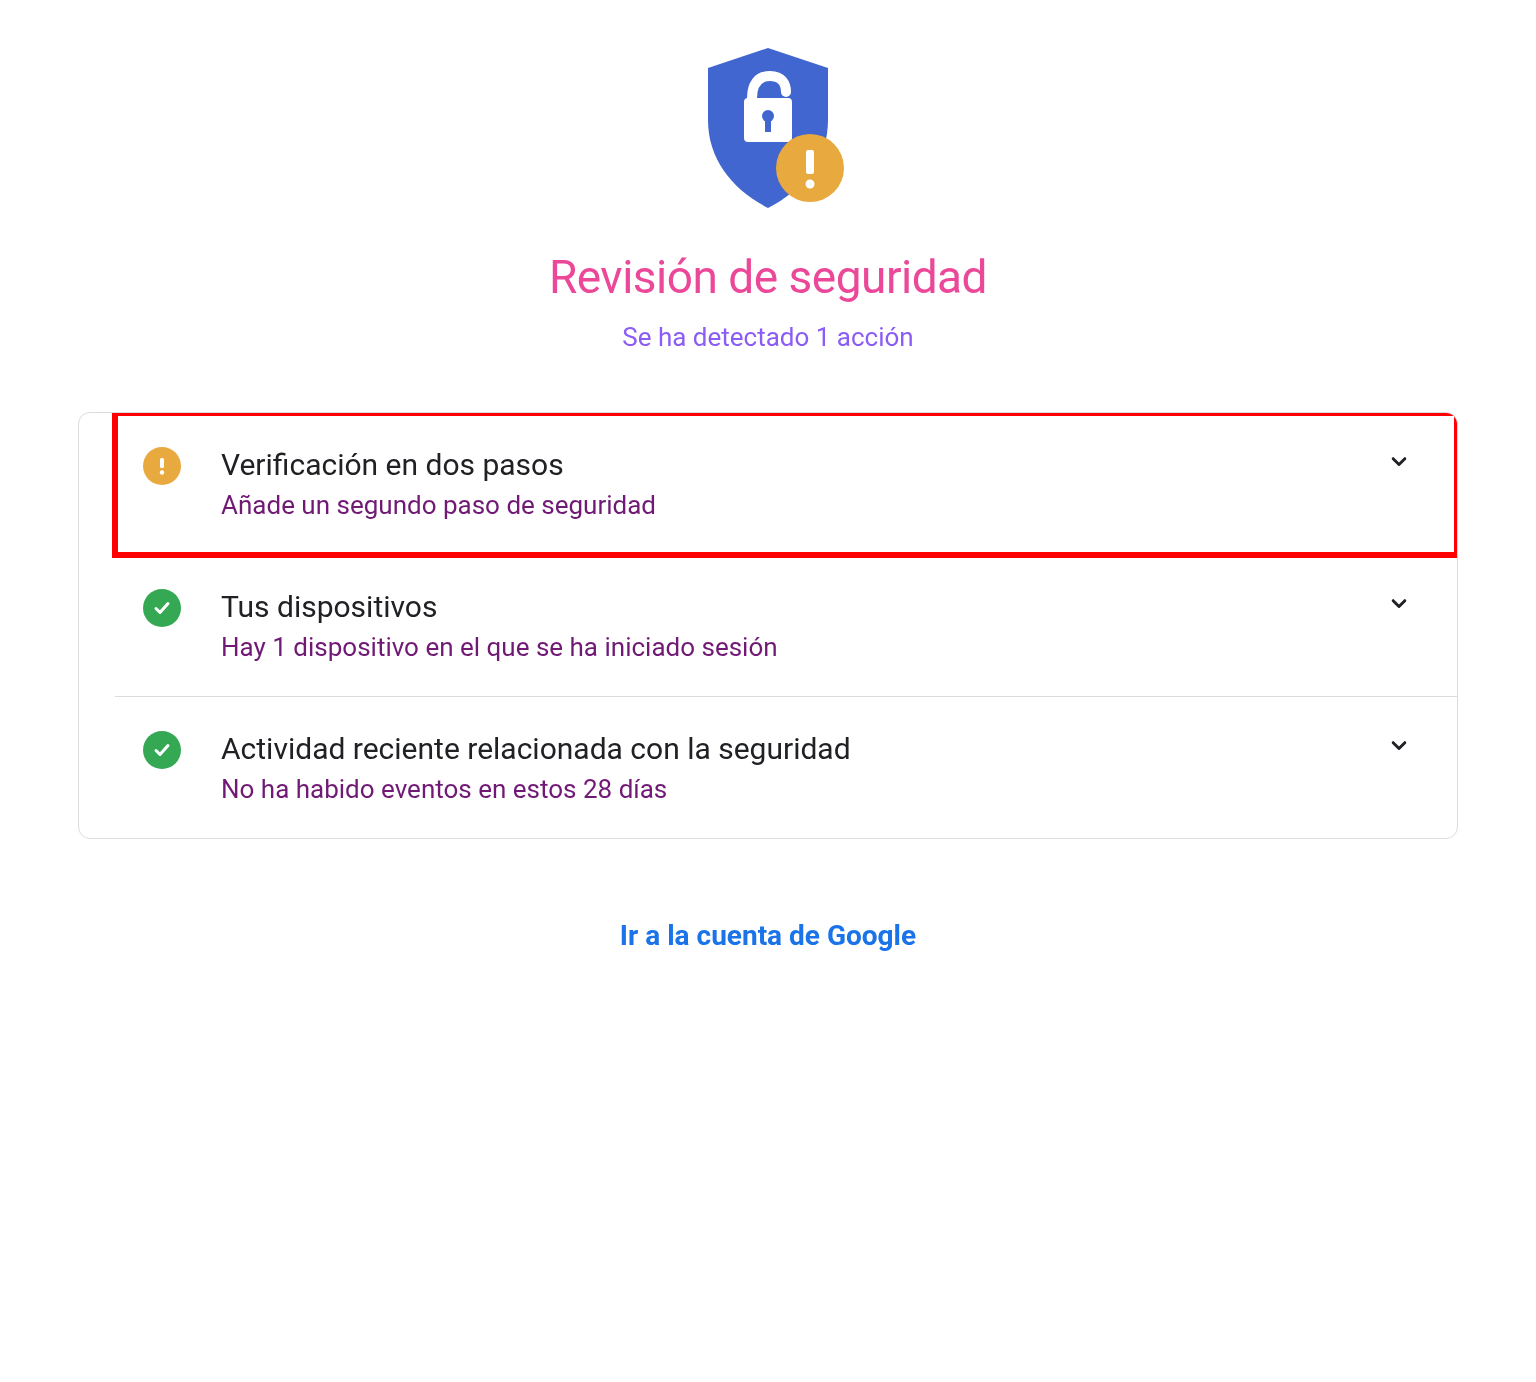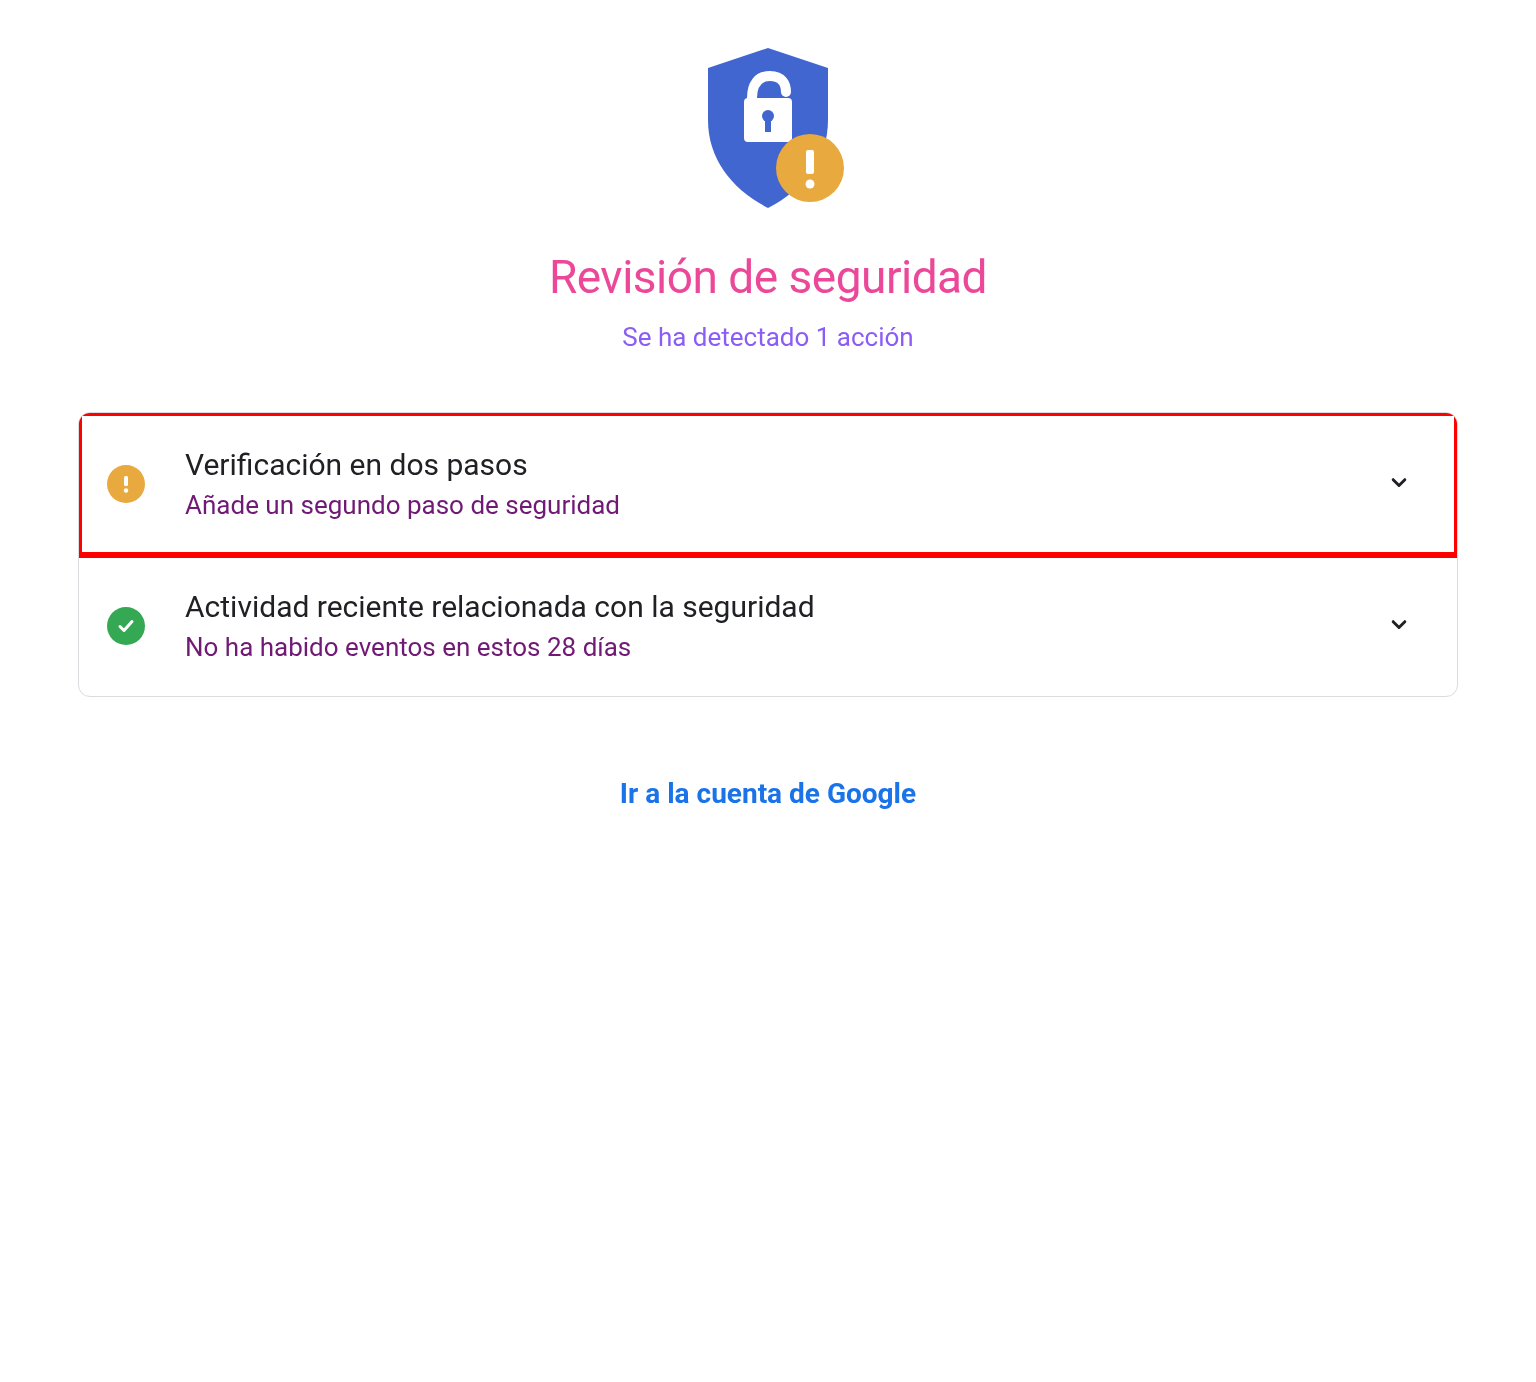--- a/index.html
+++ b/index.html
@@ -44,25 +44,26 @@
     }
     .card {
       width: 1380px;
       border: 1px solid #dadce0;
       border-radius: 12px;
       overflow: hidden;
       margin-bottom: 80px;
     }
     .list-item {
       display: flex;
-      align-items: center;
+      align-items: flex-start;
       padding: 34px 44px 34px 28px;
       border-bottom: 1px solid #dadce0;
       cursor: pointer;
       position: relative;
+      margin-left: 36px;
     }
     .list-item:last-child {
       border-bottom: none;
     }
     .list-item.highlighted {
       outline: 6px solid #ff0000;
       outline-offset: -3px;
     }
     .status-icon {
       width: 38px;
@@ -146,20 +147,36 @@
         <div class="item-title">Verificación en dos pasos</div>
         <div class="item-subtitle">Añade un segundo paso de seguridad</div>
       </div>
       <div class="chevron">
         <svg width="28" height="28" viewBox="0 0 24 24">
             <path d="M7 10l5 5 5-5" stroke="#202124" stroke-width="2.5" fill="none" stroke-linecap="round" stroke-linejoin="round"></path>
           </svg>
       </div>
     </div>
 
+    <div class="list-item">
+      <div class="status-icon ok">
+        <svg width="24" height="24" viewBox="0 0 24 24">
+            <path d="M6 12.5l4 4 8-9" stroke="#ffffff" stroke-width="3" fill="none" stroke-linecap="round" stroke-linejoin="round"></path>
+          </svg>
+      </div>
+      <div class="item-text">
+        <div class="item-title">Tus dispositivos</div>
+        <div class="item-subtitle">Hay 1 dispositivo en el que se ha iniciado sesión</div>
+      </div>
+      <div class="chevron">
+        <svg width="28" height="28" viewBox="0 0 24 24">
+            <path d="M7 10l5 5 5-5" stroke="#202124" stroke-width="2.5" fill="none" stroke-linecap="round" stroke-linejoin="round"></path>
+          </svg>
+      </div>
+    </div>
 
     <div class="list-item">
       <div class="status-icon ok">
         <svg width="24" height="24" viewBox="0 0 24 24">
             <path d="M6 12.5l4 4 8-9" stroke="#ffffff" stroke-width="3" fill="none" stroke-linecap="round" stroke-linejoin="round"></path>
           </svg>
       </div>
       <div class="item-text">
         <div class="item-title">Actividad reciente relacionada con la seguridad</div>
         <div class="item-subtitle">No ha habido eventos en estos 28 días</div>

